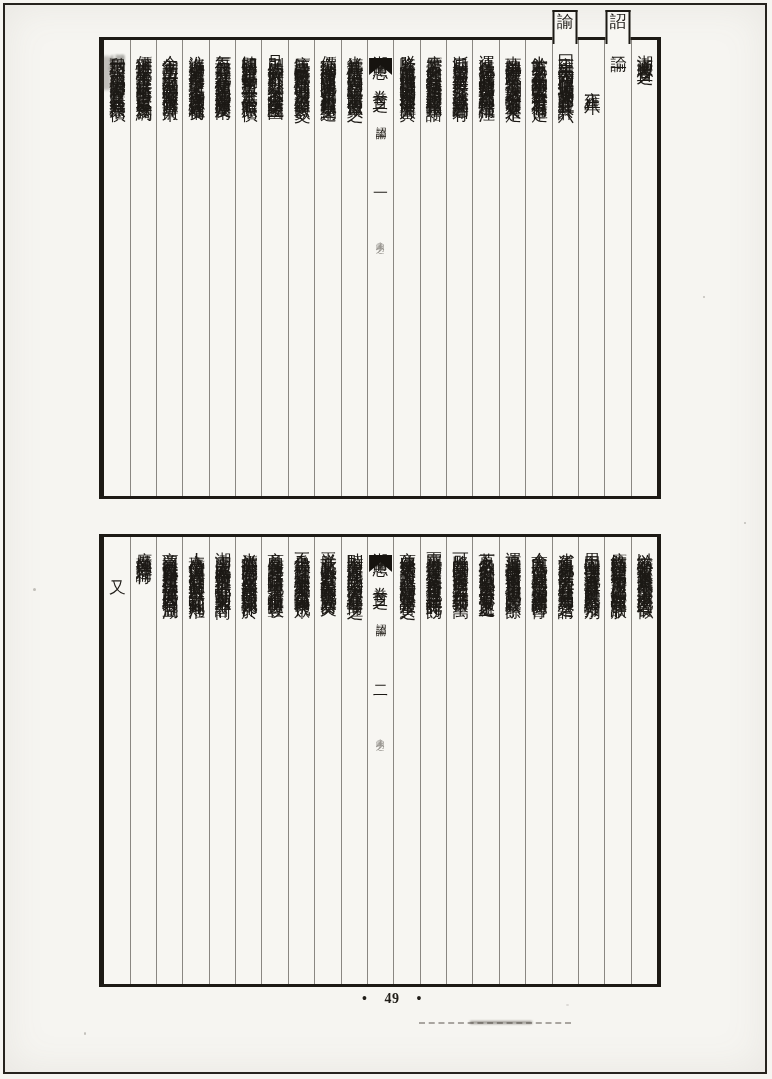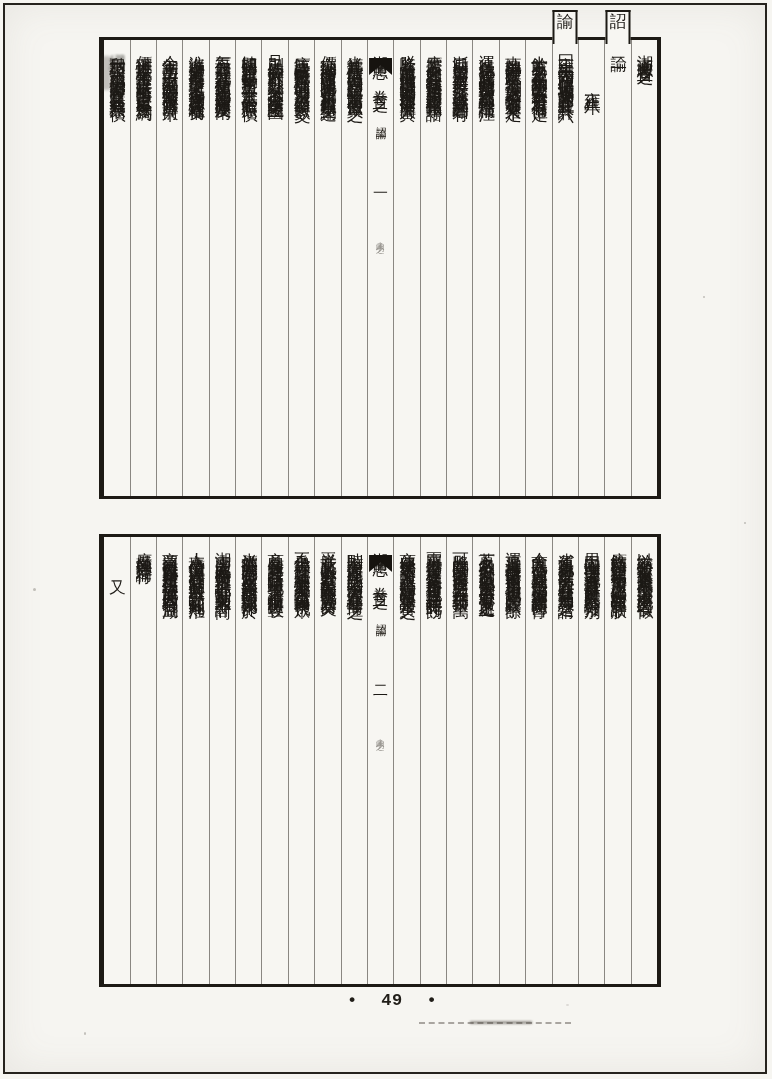--- a/index.html
+++ b/index.html
@@ -53,22 +53,22 @@
   }
   .bx-folio{font-size:15px;line-height:1;margin-top:62px;color:#1c1915;}
   .bx-marks{
     writing-mode:vertical-rl;text-orientation:upright;
     font-size:8.5px;letter-spacing:1px;line-height:1;margin-top:34px;
     color:#3a352e;opacity:.5;filter:blur(.4px);
   }
   
   .footer-num{
     position:absolute;left:322px;top:991px;width:140px;text-align:center;
-    font-family:Liberation Mono, monospace;
-    font-size:17px;font-weight:bold;color:#211e19;
+    font-family:Liberation Serif, serif;
+    font-size:14px;font-weight:bold;color:#211e19;
     word-spacing:13px;letter-spacing:.5px;
   }
   
   .smudge-line{
     position:absolute;left:419px;top:1022px;width:152px;height:0;
     border-top:2px dashed rgba(62,56,48,.42);filter:blur(.5px);
   }
   .smudge-line2{
     position:absolute;left:470px;top:1021px;width:62px;height:3px;
     background:rgba(50,45,38,.45);filter:blur(.8px);

